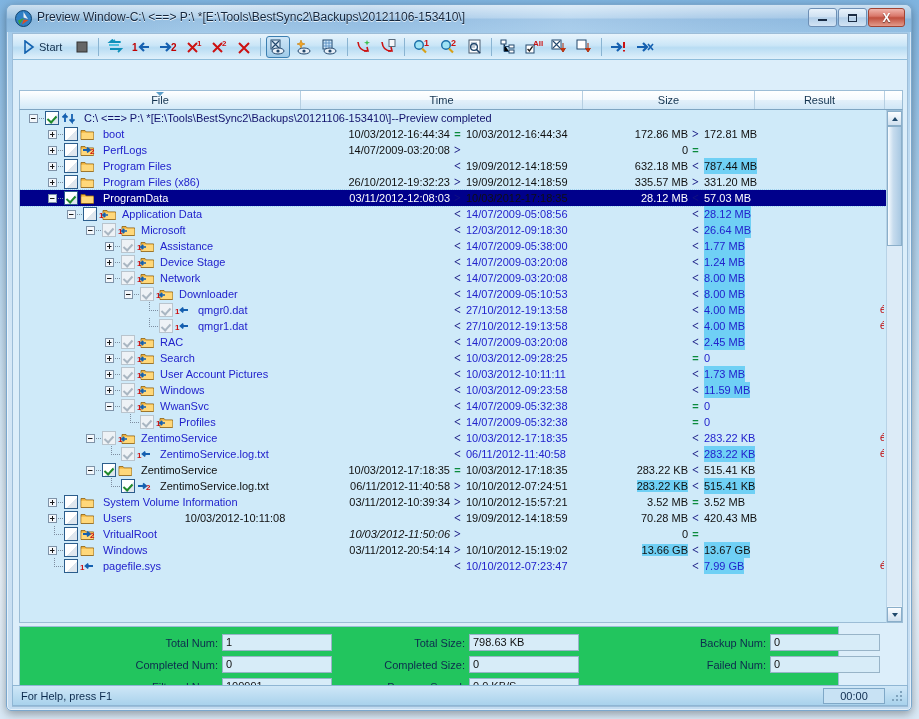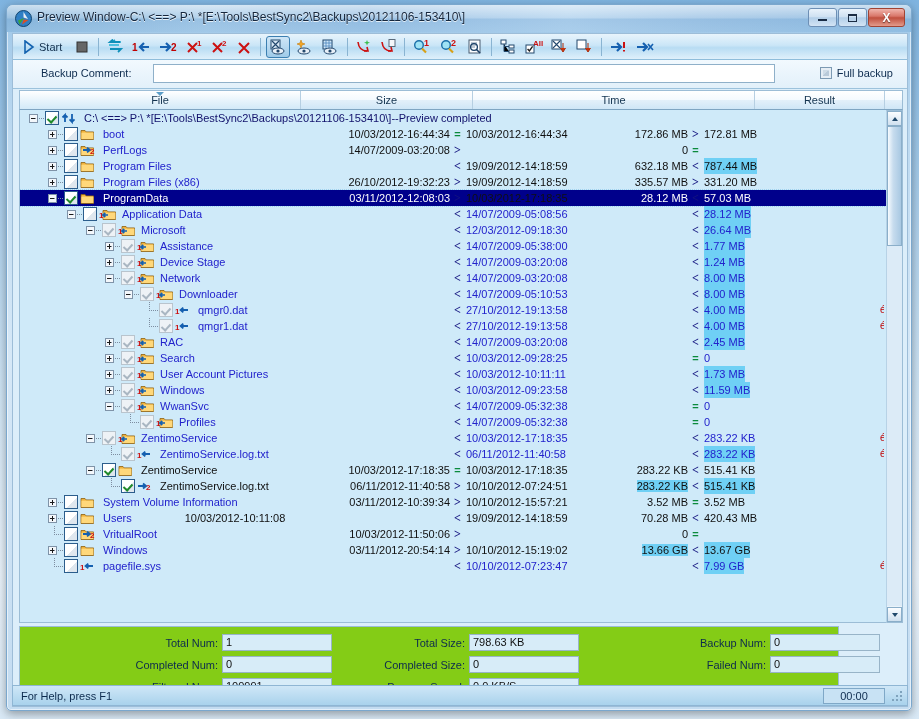--- a/index.html
+++ b/index.html
@@ -206,21 +206,21 @@
   .sthumb{
     position:absolute;left:0;width:15px;
     background:linear-gradient(90deg,#f6fbff,#c7dcee 40%,#a8c8e2);
     border:1px solid #8aaec9;box-sizing:border-box;
   }
   .strack{position:absolute;left:0;width:15px;background:#dcebf7;}
 
   
   .summary{
     position:absolute;left:6px;top:592px;width:820px;height:72px;
-    background:#84cc16;border:1px solid #9cbdd6;box-sizing:border-box;
+    background:#22c55e;border:1px solid #9cbdd6;box-sizing:border-box;
   }
   .sfield{position:absolute;display:flex;align-items:center;}
   .sflabel{font-size:11px;color:#0d2b4e;text-align:right;margin-right:4px;}
   .sfbox{
     background:#d7ecf8;border:1px solid #98b4c8;box-sizing:border-box;
     height:17px;line-height:15px;font-size:11px;color:#101010;padding:0 3px;
   }
 
   
   .statusbar{
@@ -426,40 +426,32 @@
         </svg>
       </div>
       <div class="tbtn">
         <svg width="18" height="14" viewBox="0 0 18 14">
           <path d="M1 7 H10 M7 3 L11 7 L7 11" stroke="#1560b0" stroke-width="2.2" fill="none"></path>
           <path d="M12 4 L17 10 M17 4 L12 10" stroke="#1560b0" stroke-width="1.6"></path>
         </svg>
       </div>
     </div>
 
-    <div class="commentrow">
-      <div class="cmt-label">Backup Comment:</div>
-      <input class="cmt-input" value="" style="">
-      <div class="fullbk">
-        <span class="box"></span>
-        <span class="t">Full backup</span>
-      </div>
-    </div>
 
     <div class="listwrap">
       <div class="lheader" id="list-header">
           <div class="lh sorted" style="width: 281px;">
             <span class="sortarrow"></span>
             <span>File</span>
           </div>
+          <div class="lh" style="width: 282px;">
+            <span>Time</span>
+          </div>
           <div class="lh" style="width: 172px;">
             <span>Size</span>
-          </div>
-          <div class="lh" style="width: 282px;">
-            <span>Time</span>
           </div>
           <div class="lh" style="width: 130px;">
             <span>Result</span>
           </div>
         </div>
 
       <div class="lbody">
         <div class="rows" id="list-rows">
             <div class="row">
               <div class="fcell root" style="left: 6px;">
@@ -1084,21 +1076,21 @@
                 <span class="cbx "></span>
                 <span class="ico"><svg viewBox="0 0 17 14" width="17" height="14">
                     <path d="M1 3.5 h4 l1.2 1.4 h7.3 v7.6 h-12.5 z" fill="#f0b23c" stroke="#8d6112" stroke-width=".8"></path>
                     <path d="M1.4 5.6 h12 v6.4 h-12 z" fill="#ffd87a" stroke="none"></path>
                     <path d="M3 7 H9 M7 4.6 L10 7 L7 9.4" stroke="#1560b0" stroke-width="1.8" fill="none"></path>
                     <text x="10" y="11" font-size="8" font-weight="bold" fill="#cc1111" font-family="Liberation Sans, sans-serif">2</text>
                   </svg></span>
                 <span class="fname">VritualRoot</span>
               </div>
               <div class="tcell" style="left: 0px; width: 866px;">
-                <span class="blk" style="position: absolute; left: 0px; width: 430px; text-align: right;">10/03/2012-11:50:06</span>
+                <span class="blk" style="position: absolute; left: 0px; width: 430px; text-align: right; font-style: italic;">10/03/2012-11:50:06</span>
                 <span class="op gt" style="position: absolute; left: 432px;">&gt;</span>
               </div>
               <div class="scell" style="left: 0px; width: 866px;">
                 <span class="blk" style="position: absolute; left: 0px; width: 668px; text-align: right;"><span class="">0</span></span>
                 <span class="op eq" style="position: absolute; left: 670px;">=</span>
               </div>
             </div>
             <div class="row">
               <div class="fcell" style="left: 25px;">
                 <span class="twig">

